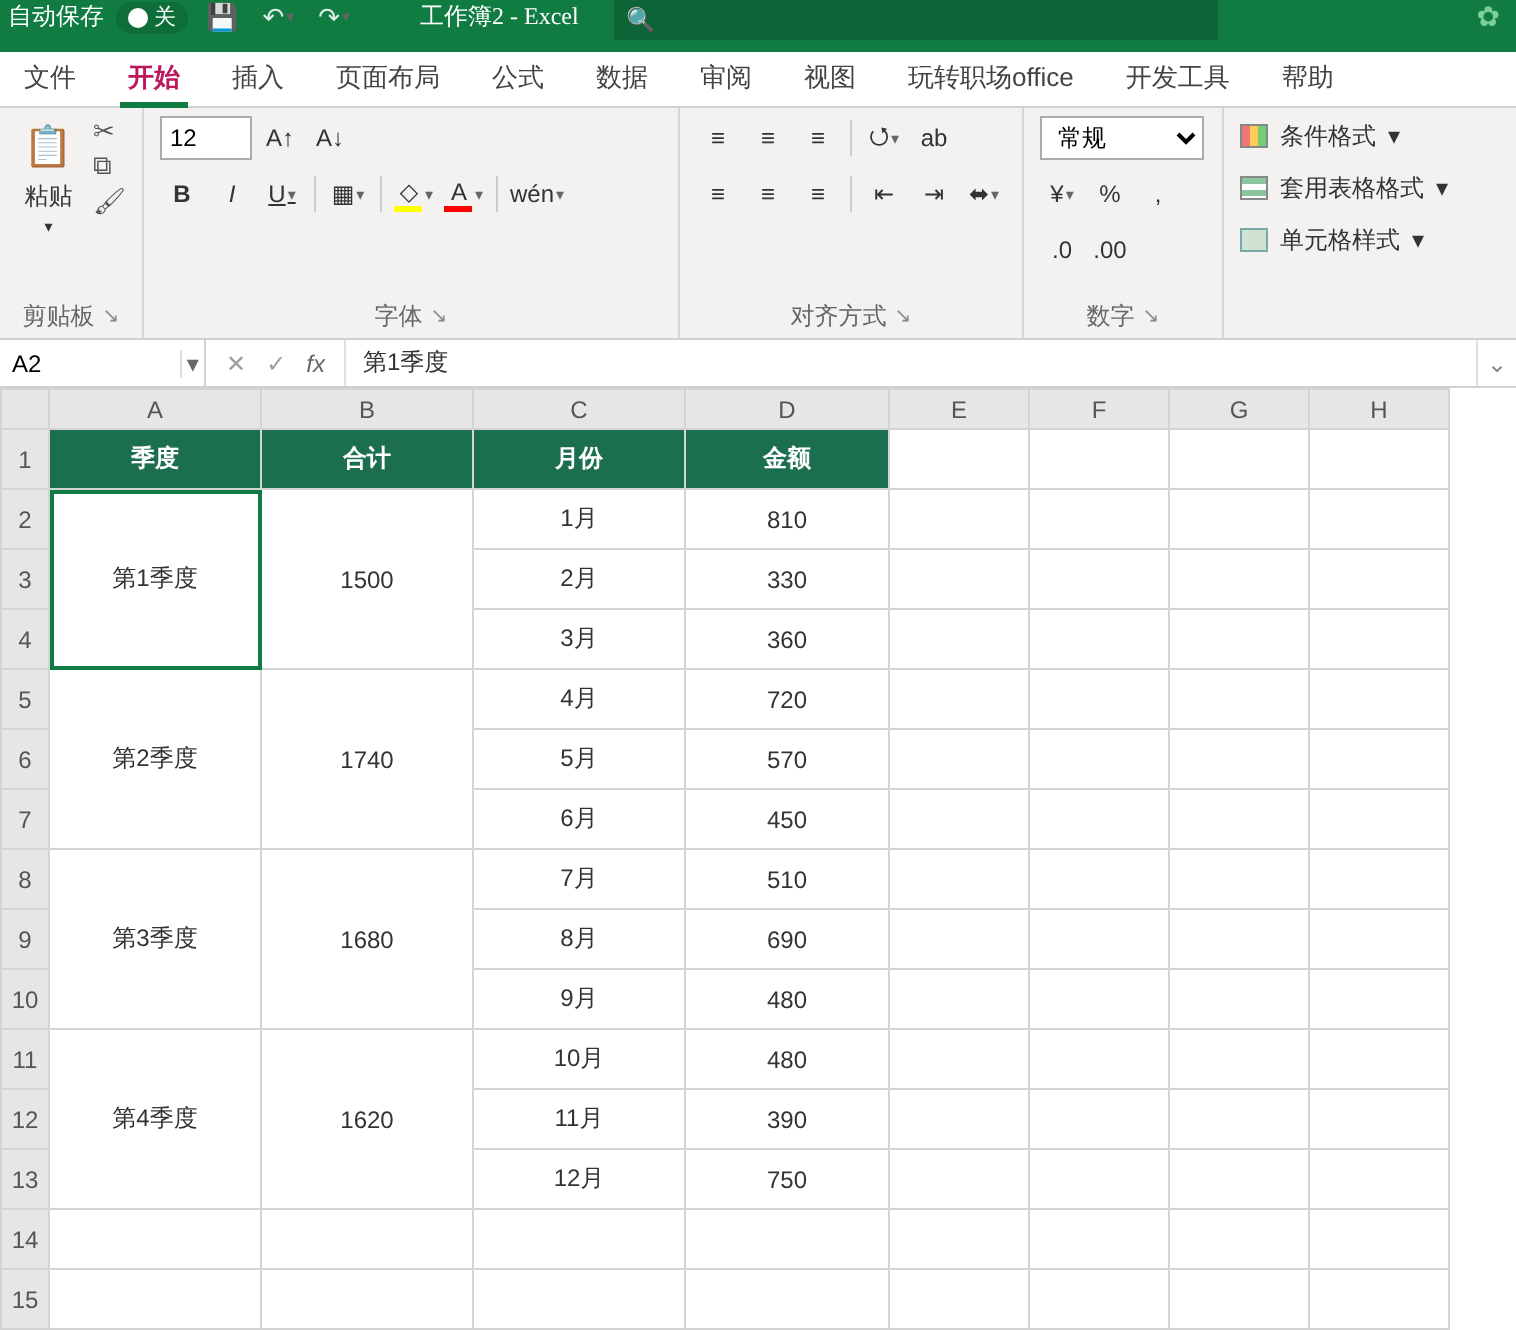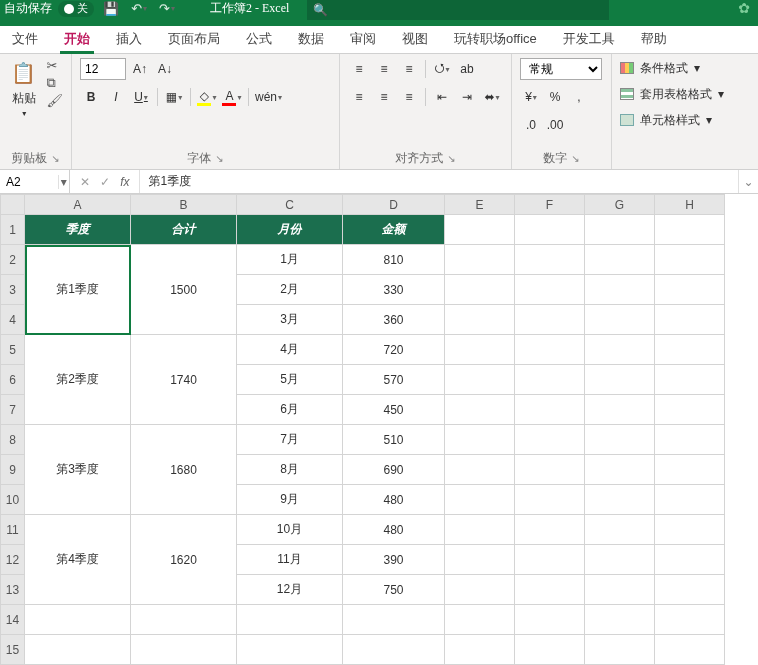--- a/index.html
+++ b/index.html
@@ -46,40 +46,40 @@
 .swatch{width:14px;height:3px;display:block;}
 .numfmt{display:flex;flex-direction:column;gap:4px;}
 .numfmt .sel{width:82px;}
 .numfmt .row2{display:flex;gap:2px;}
 .styleslist{display:flex;flex-direction:column;gap:2px;font-size:12px;color:#333;}
 .styleslist .it{display:flex;align-items:center;gap:6px;height:20px;justify-content:center;}
 .styleslist .sq{width:14px;height:12px;border:1px solid #888;}
 
 
 .fbar{height:24px;border-bottom:1px solid #d0d0d0;display:flex;align-items:stretch;}
-.fbar .namebox{width:70px;border-right:1px solid #d0d0d0;display:flex;align-items:center;}
+.fbar .namebox{width:103px;border-right:1px solid #d0d0d0;display:flex;align-items:center;}
 .fbar .namebox input{border:0;outline:0;width:100%;height:100%;font-size:12px;padding:0 6px;}
 .fbar .namebox .dd{width:14px;text-align:center;color:#676767;border-left:1px solid #e0e0e0;}
 .fbar .fxbtns{display:flex;align-items:center;gap:10px;padding:0 10px;color:#a0a0a0;border-right:1px solid #e0e0e0;}
 .fbar .fxbtns .fx{font-style:italic;color:#666;}
 .fbar .formula{flex:1;display:flex;align-items:center;padding:0 8px;font-size:12px;}
 .fbar .expand{width:20px;border-left:1px solid #e0e0e0;display:flex;align-items:center;justify-content:center;color:#888;}
 
 
 .gridwrap{overflow:auto;height:calc(665px - 26px - 28px - 116px - 24px);}
 .grid{border-collapse:collapse;table-layout:fixed;}
 .grid th,.grid td{border:1px solid #d4d4d4;font-size:12px;background:#fff;}
 .grid thead th{background:#e6e6e6;color:#555;font-weight:400;text-align:center;height:20px;}
 .grid .rowhdr{background:#e6e6e6;color:#555;text-align:center;width:24px;}
 .grid thead th:first-child{width:24px;background:#e6e6e6;}
 .colA{width:106px;} .colB{width:106px;}
 .colC{width:106px;} .colD{width:102px;}
 .colE,.colF,.colG,.colH{width:70px;}
 .datacell{text-align:center;height:30px;}
-.hdrcell{background:#1b6e4e !important;color:#fff;text-align:center;font-weight:600;height:30px;font-style:italic;}
+.hdrcell{background:#1b6e4e !important;color:#fff;text-align:center;font-weight:600;height:30px;}
 td.sel{outline:2px solid #107c41;outline-offset:-2px;}
 
 </style>
 </head>
 <body>
 
 <div class="titlebar">
   <div class="seg">
     <span>自动保存</span>
     <span class="pill">

